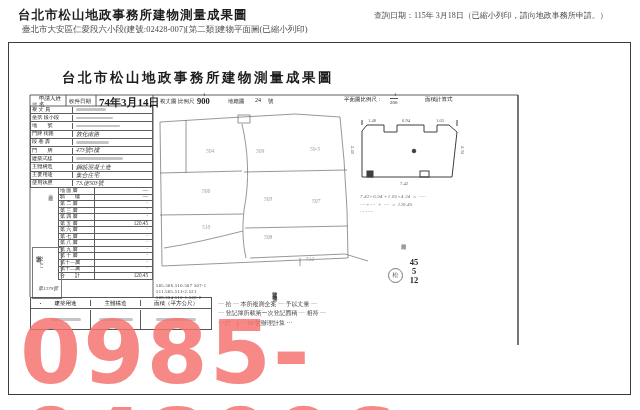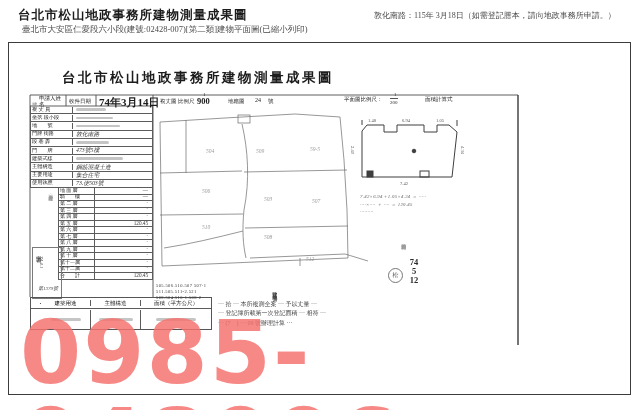--- a/index.html
+++ b/index.html
@@ -20,21 +20,21 @@
   #info-rows,#floor-rows{border-left:.8px solid #5c5c5c;border-right:.8px solid #5c5c5c;box-sizing:border-box}
   #watermark{left:20px;top:309px;font-family:"DejaVu Sans","Liberation Sans",sans-serif;
              font-weight:700;font-size:88px;line-height:1;letter-spacing:2px;opacity:.84;z-index:9}
   .seal{border:1.2px solid #777;border-radius:50%;display:flex;align-items:center;justify-content:center;color:#555}
   .stampbox{border:1px solid #7a7a7a}
 </style>
 </head>
 <body>
 
 <div class="abs t b" style="left:18px;top:8px;font-size:12.5px;letter-spacing:1px">台北市松山地政事務所建物測量成果圖</div>
-<div class="abs t gray" style="left:374px;top:11px;font-size:8px">敦化南路：115年 3月18日（如需登記謄本，請向地政事務所申請。）</div>
+<div class="abs t gray" style="left:374px;top:11px;font-size:8px">查詢日期：115年 3月18日（已縮小列印，請向地政事務所申請。）</div>
 <div class="abs t gray" style="left:22px;top:25px;font-size:8.5px">臺北市大安區仁愛段六小段(建號:02428-007)[第二類]建物平面圖(已縮小列印)</div>
 
 <div class="abs" id="frame"></div>
 
 <svg id="svg-lines" class="abs" width="640" height="410" viewBox="0 0 640 410">
   <g stroke="#4c4c4c" stroke-width="0.9" fill="none">
     <line x1="30" y1="95" x2="518" y2="95"></line>
     <line x1="30" y1="106" x2="153" y2="106"></line>
     <line x1="30" y1="95" x2="30" y2="297"></line>
     <line x1="153" y1="95" x2="153" y2="297"></line>
@@ -257,19 +257,19 @@
     <div class="t" style="position: absolute; left: 400px; top: 181px; font-size: 4.5px; color: rgb(85, 85, 85);">7.42</div>
   </div>
 <div class="abs" id="calc-lines" style="left:360px;top:194px">
     <div class="t i" style="font-size: 4.8px; color: rgb(102, 102, 102); margin-bottom: 2px; letter-spacing: 0.3px;">7.42×6.94＋1.05×4.34 ＝ ·····</div>
     <div class="t i" style="font-size: 4.8px; color: rgb(102, 102, 102); margin-bottom: 2px; letter-spacing: 0.3px;">····×···· ＋ ···· ＝ 120.45</div>
     <div class="t i" style="font-size: 4.8px; color: rgb(102, 102, 102); margin-bottom: 2px; letter-spacing: 0.3px;">·········</div>
   </div>
 
 <div class="abs t vert faint" style="left:400px;top:240px;font-size:5px;letter-spacing:0">本件與原圖相符</div>
 <div class="abs" style="left:407px;top:258px;width:14px;text-align:center;line-height:9px;font-size:8.5px;font-weight:bold;color:#2a2a2a">
-  <div>74</div>
+  <div>45</div>
   <div>5</div>
   <div>12</div>
 </div>
 <div class="abs seal" style="left:388px;top:268px;width:13px;height:13px;font-size:6px">松</div>
 
 <div class="abs" id="watermark" style="color: rgb(245, 115, 112);">0985-048006</div>
 
 </body></html>

